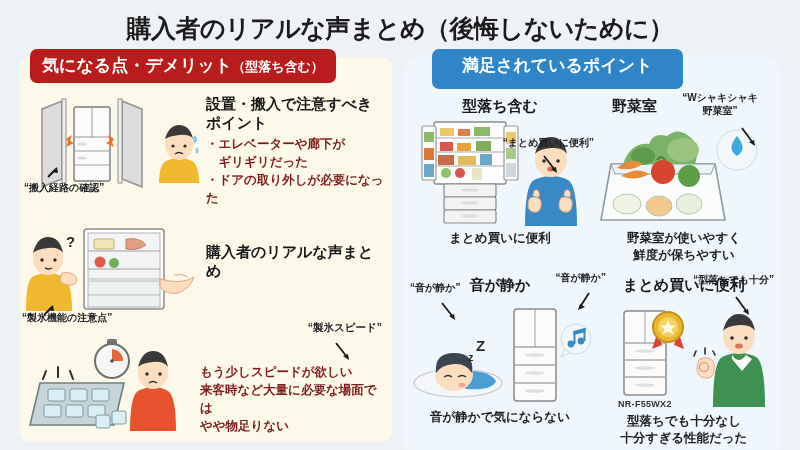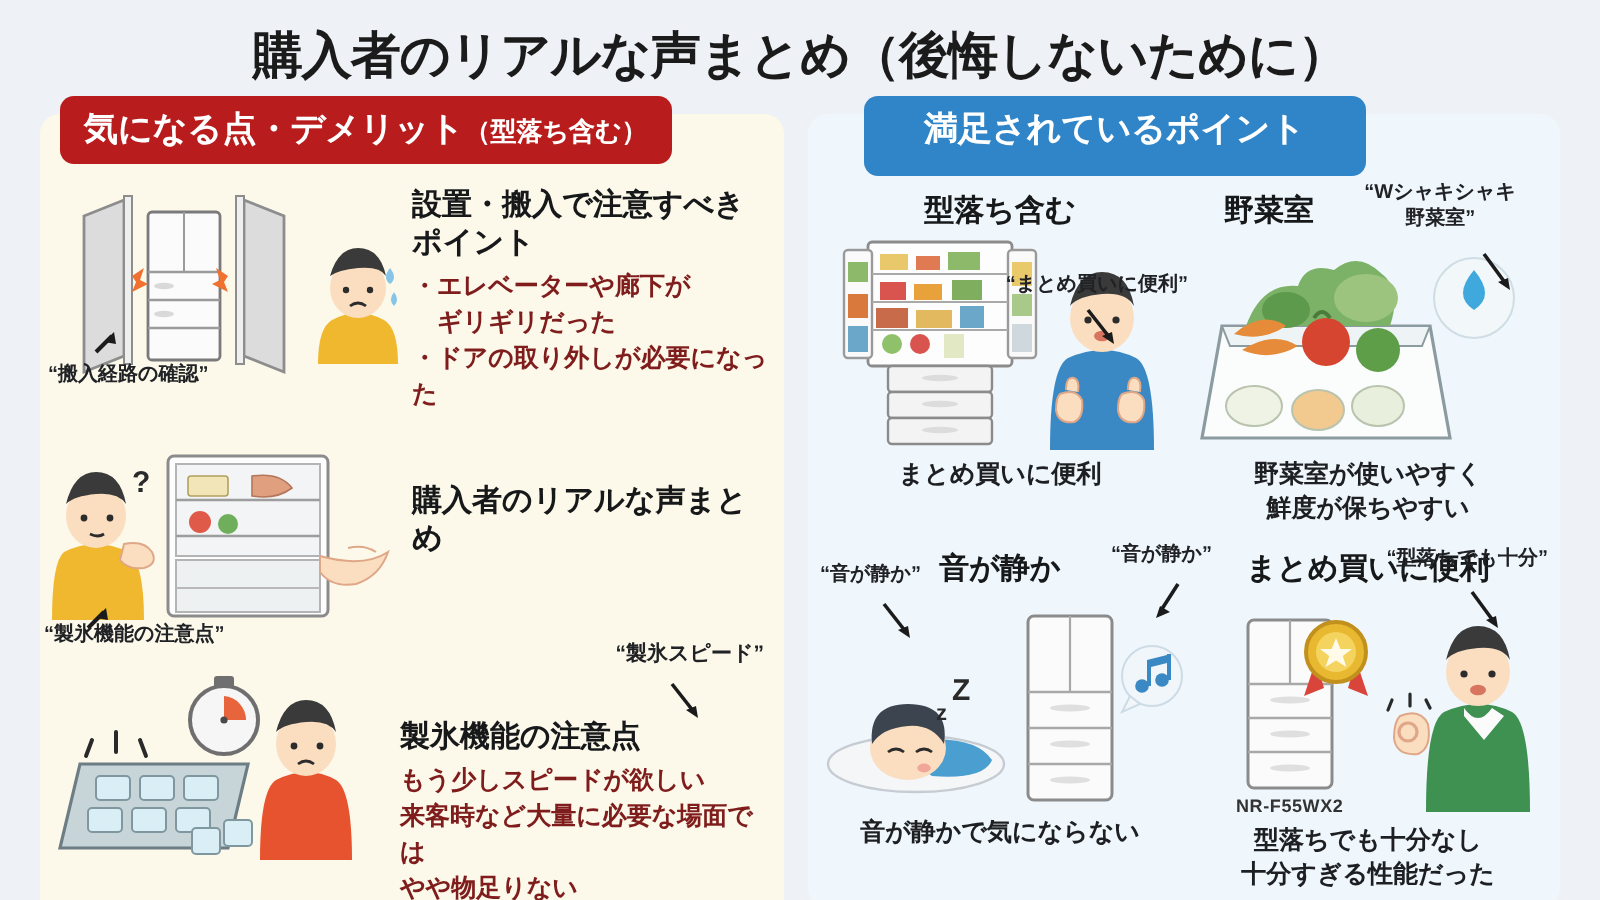--- a/index.html
+++ b/index.html
@@ -199,21 +199,20 @@
           <circle cx="134" cy="35" r="1.7" fill="#2c2c2c"></circle>
           <path d="M123,44 q4,-3 8,0" stroke="#2c2c2c" stroke-width="1.4" fill="none"></path>
         </svg>
       </div>
       <div class="l-text" style="padding-top:22px;position:relative;">
         <div class="quote quote-tr" style="right:2px;top:-18px;">“製氷スピード”</div>
         <svg width="22" height="22" viewBox="0 0 22 22" style="position:absolute;right:30px;top:2px;">
           <path d="M4,2 L15,16" stroke="#1b1b1b" stroke-width="1.8" fill="none"></path>
           <polygon points="17,19 11,15 16,13" fill="#1b1b1b"></polygon>
         </svg>
-        <div class="l-head">製氷機能の注意点</div>
         <div class="l-body" style="white-space:pre-line;">もう少しスピードが欲しい
 来客時など大量に必要な場面では
 やや物足りない</div>
       </div>
     </div>
   </div>
 
   <div class="panel right">
     <div class="panel-header">満足されているポイント</div>
 

